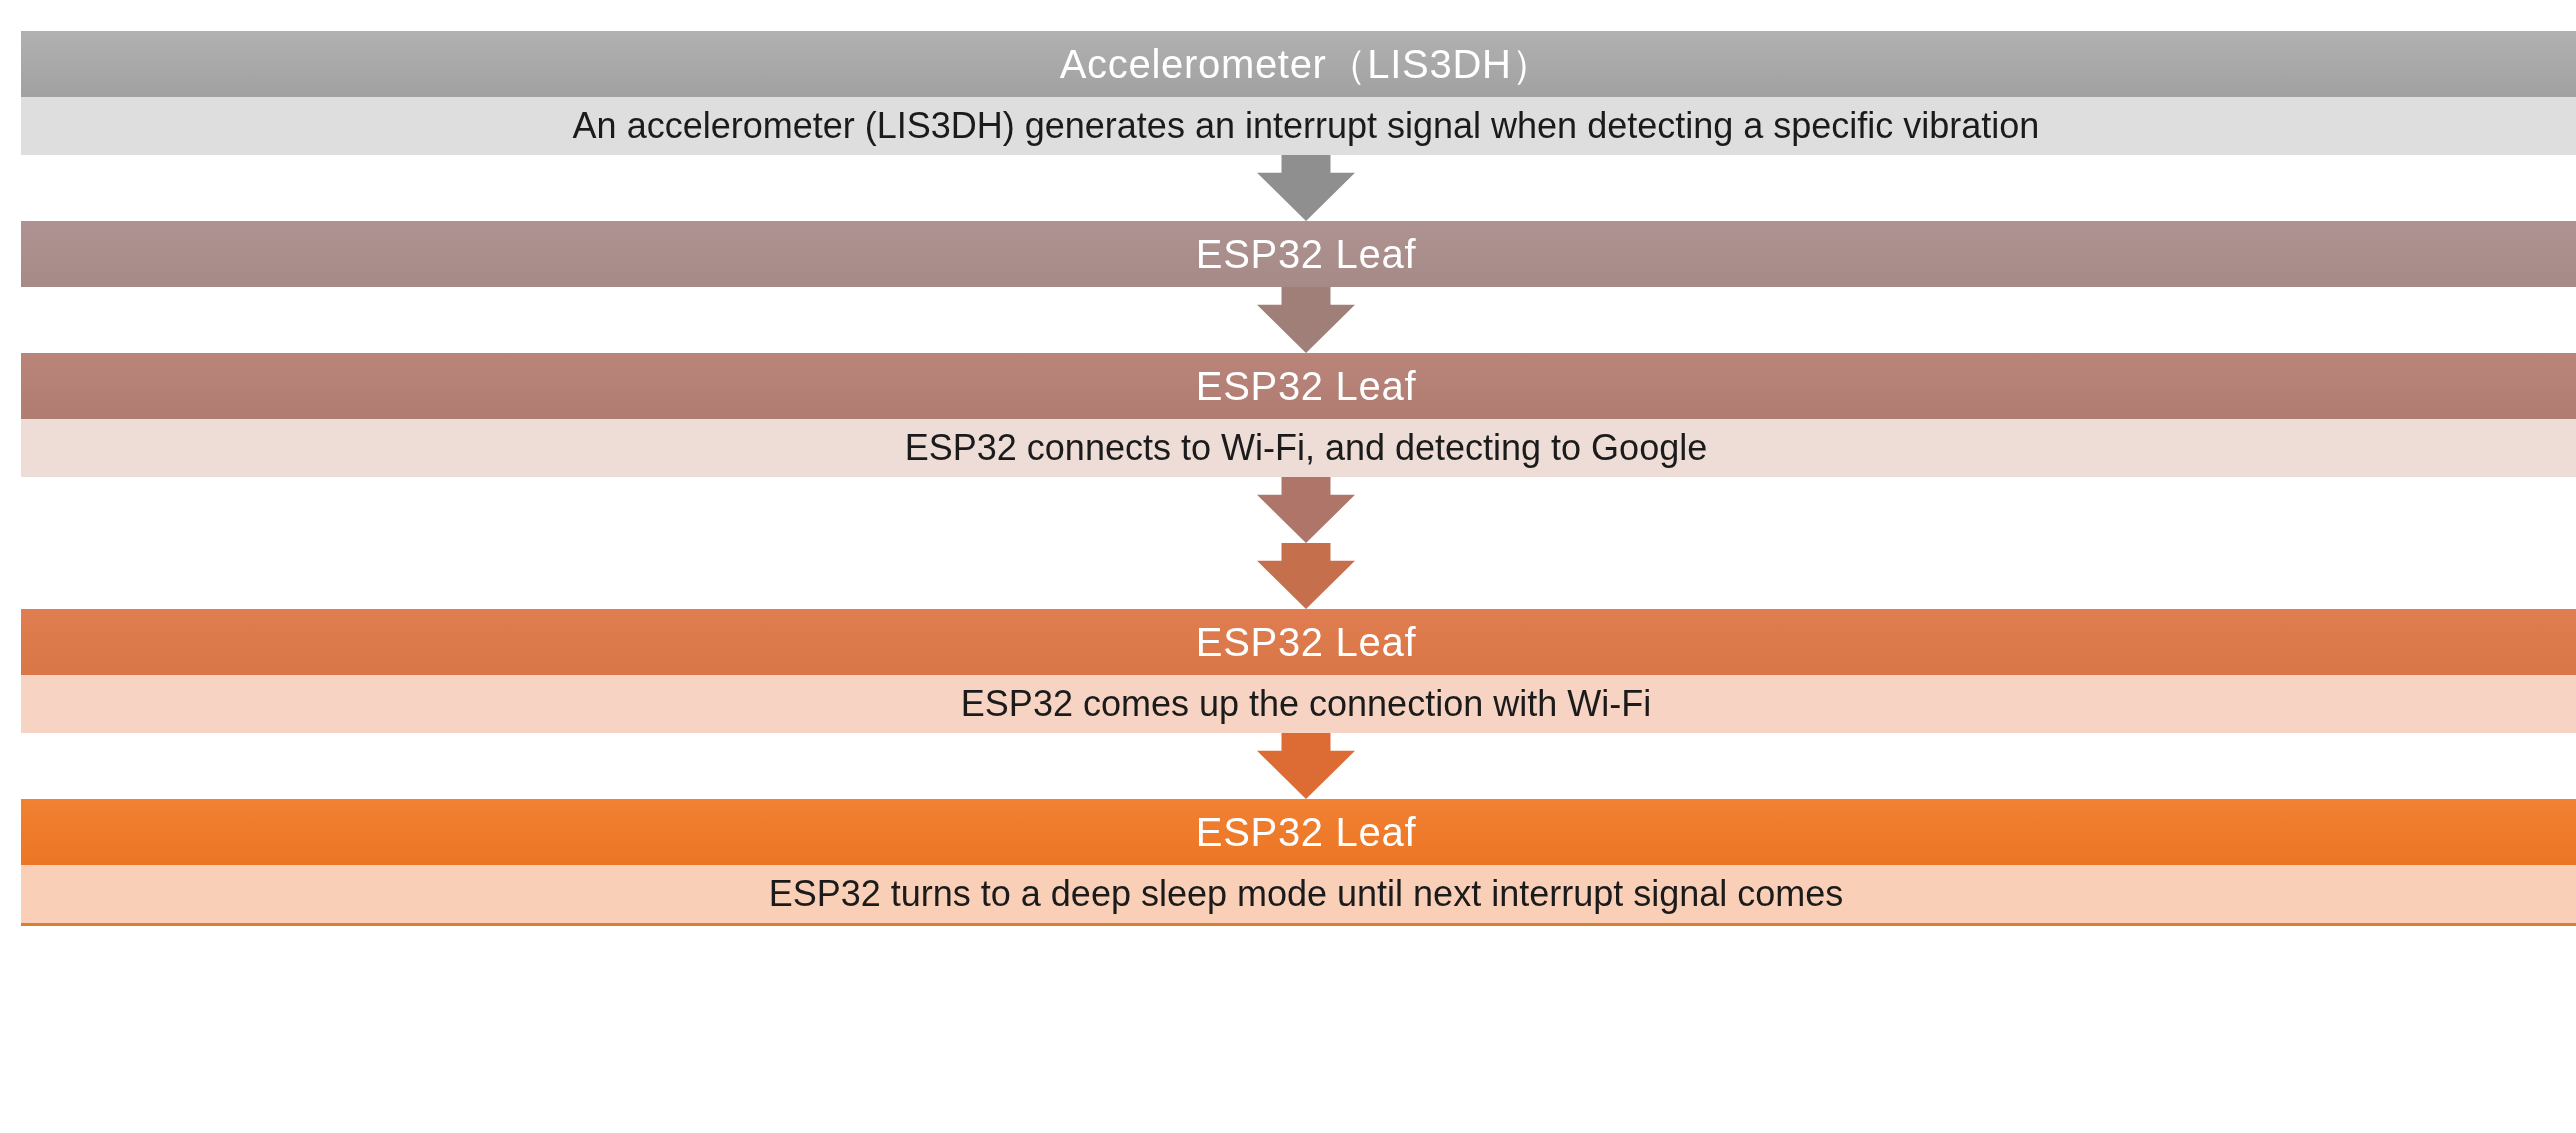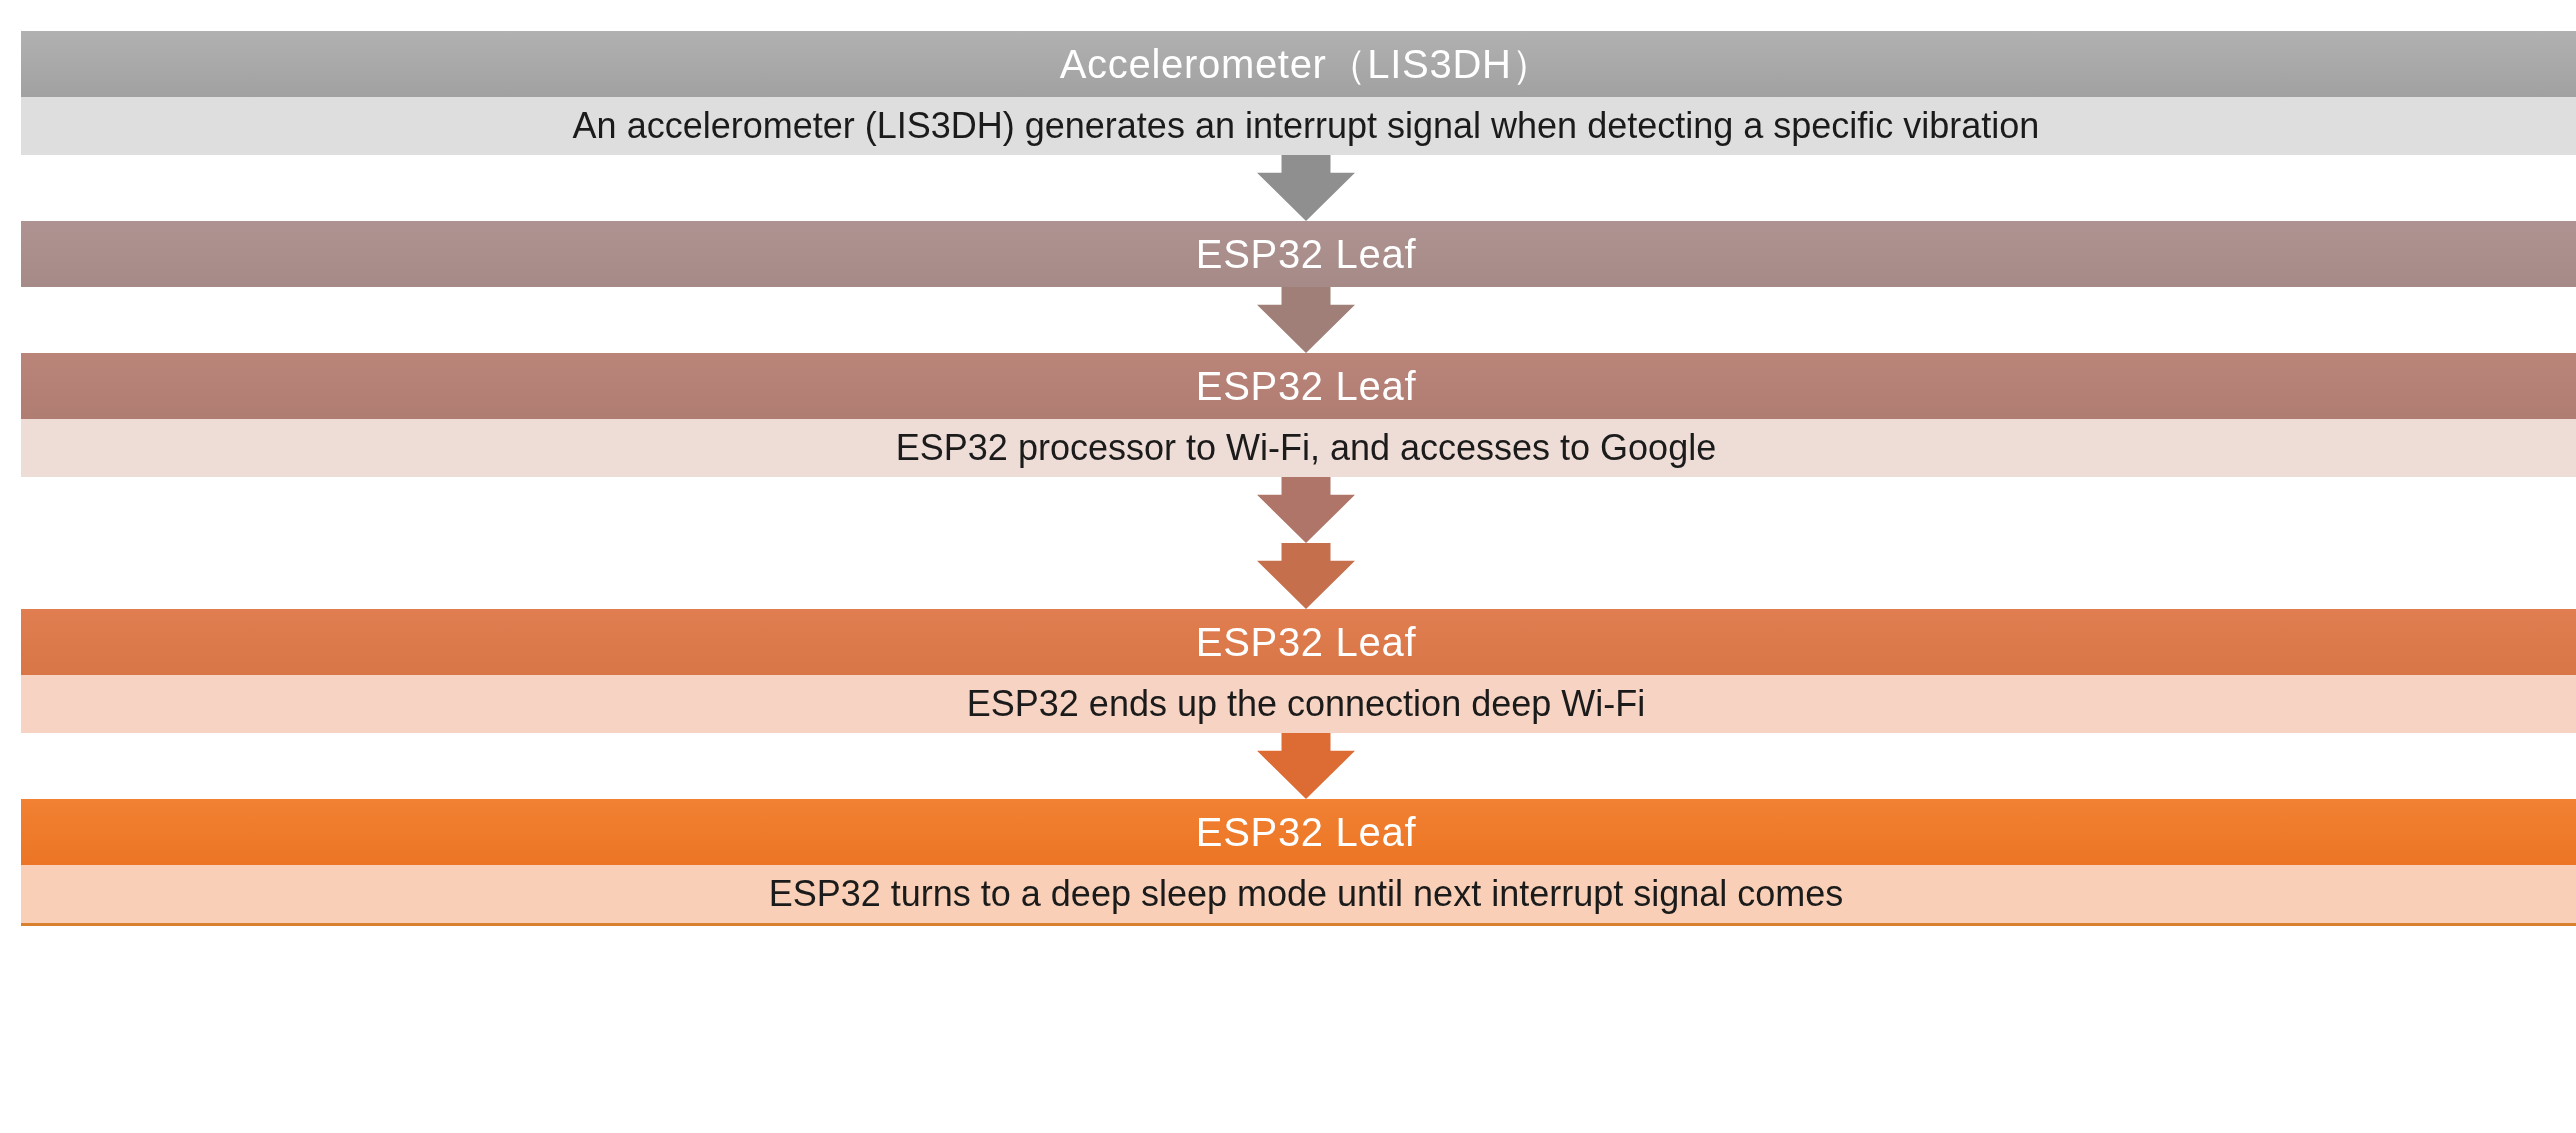--- a/index.html
+++ b/index.html
@@ -83,39 +83,39 @@
     <div class="arrowzone">
       <div class="arrow" style="--ac: #9f7f77;"></div>
     </div>
   </section>
 
   <section class="step">
     <div class="hdr" style="--c1: #ba8479; --c2: #b07d72;">
       <span>ESP32 Leaf</span>
     </div>
     <div class="desc" style="--bg: #eedcd7;">
-      <span>ESP32 processor to Wi-Fi, and accesses to Google</span>
+      <span>ESP32 connects to Wi-Fi, and detecting to Google</span>
     </div>
     <div class="arrowzone">
       <div class="arrow" style="--ac: #ae7568;"></div>
     </div>
   </section>
 
   <section class="step">
     <div class="arrowzone">
       <div class="arrow" style="--ac: #c56f4c;"></div>
     </div>
   </section>
 
   <section class="step">
     <div class="hdr" style="--c1: #e07e51; --c2: #d87647;">
       <span>ESP32 Leaf</span>
     </div>
     <div class="desc" style="--bg: #f6d3c2;">
-      <span>ESP32 ends up the connection deep Wi-Fi</span>
+      <span>ESP32 comes up the connection with Wi-Fi</span>
     </div>
     <div class="arrowzone">
       <div class="arrow" style="--ac: #dc6b34;"></div>
     </div>
   </section>
 
   <section class="step">
     <div class="hdr" style="--c1: #f28133; --c2: #eb7524;">
       <span>ESP32 Leaf</span>
     </div>

